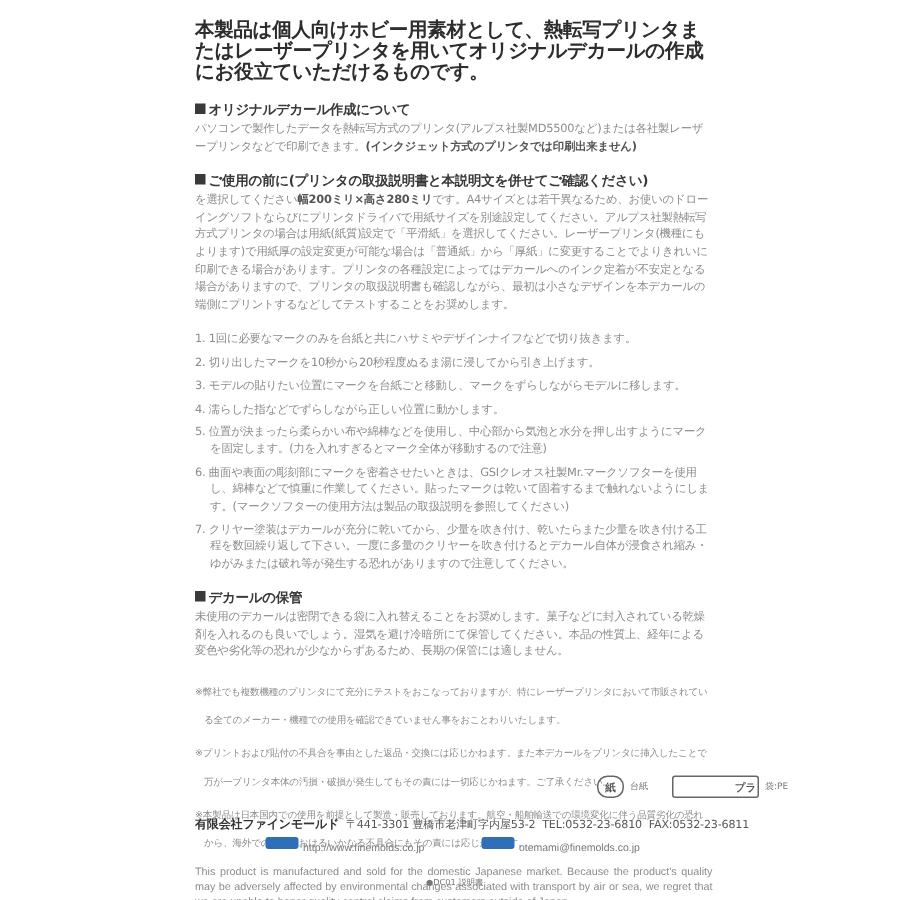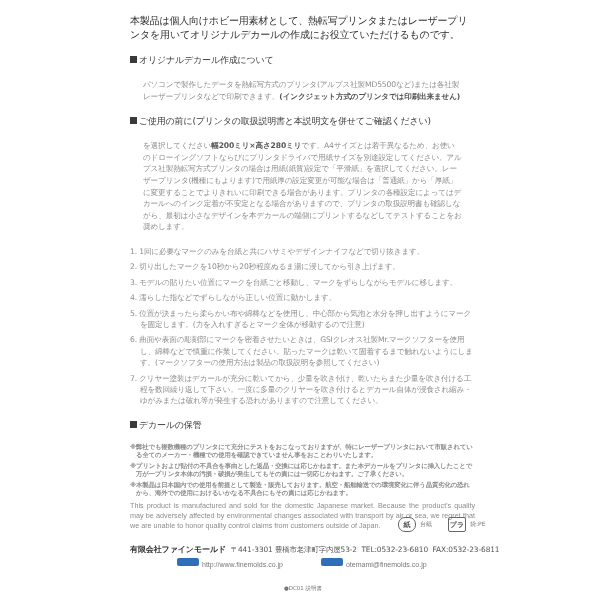--- a/index.html
+++ b/index.html
@@ -1,30 +1,30 @@
 <!DOCTYPE html>
 <html><head>
 <meta charset="utf-8">
 <style>
   html, body { margin:0; padding:0; background:#ffffff; }
   body { width:600px; height:600px; position:relative; overflow:hidden;
          font-family:"DejaVu Sans", sans-serif; color:#8a8a8a; }
   .page { position:absolute; left:130px; top:14px; width:345px; }
-  .intro { font-size:10px; line-height:14px; color:#2d2d2d; font-weight:normal; margin:0 0 12px 0; letter-spacing:-0.2px;}
-  .h { font-size:9px; line-height:12px; color:#3a3a3a; font-weight:normal; margin:0; letter-spacing:-0.2px;}
+  .intro { font-size:13px; line-height:14px; color:#2d2d2d; font-weight:bold; margin:0 0 12px 0; letter-spacing:-0.2px;}
+  .h { font-size:9px; line-height:12px; color:#3a3a3a; font-weight:bold; margin:0; letter-spacing:-0.2px;}
   .h .sq { display:inline-block; width:7px; height:7px; background:#3a3a3a; margin-right:2px; vertical-align:0px; }
-  .p { font-size:7.6px; line-height:11.6px; color:#8c8c8c; margin:13px; letter-spacing:-0.15px;}
+  .p { font-size:7.6px; line-height:11.6px; color:#8c8c8c; margin:0; letter-spacing:-0.15px;}
   .p b { color:#555; }
   .sec { margin-bottom:12px; }
   .step { font-size:7.6px; line-height:11.4px; color:#8c8c8c; margin:2px 0 4px 0; padding-left:10px; text-indent:-10px; letter-spacing:-0.15px;}
-  .note { font-size:6.4px; line-height:8px; color:#8c8c8c; margin:0 0 3px 0; padding-left:6px; text-indent:-6px; letter-spacing:-0.15px;font-weight:bold;}
+  .note { font-size:6.4px; line-height:19px; color:#8c8c8c; margin:0 0 3px 0; padding-left:6px; text-indent:-6px; letter-spacing:-0.15px;}
   .en { font-size:7.2px; line-height:10px; color:#8c8c8c; margin:4px 0 6px 0; font-family:"Liberation Sans", sans-serif; text-align:justify; }
   .recycle { position:absolute; left:398px; top:517px; display:flex; align-items:center; gap:4px; font-size:6px; color:#777; }
   .rmark { display:inline-flex; align-items:center; justify-content:center; width:16px; height:13px; border:1.5px solid #666; border-radius:7px; font-size:7px; font-weight:bold; color:#555; }
-  .rmark.sq2 { border-radius:2px; width:16px; }
+  .rmark.sq2 { border-radius:2px; width:16px;padding-left:40px; }
   .company { position:absolute; left:130px; top:544px; font-size:7.4px; color:#555; white-space:nowrap; letter-spacing:-0.1px; }
   .company .cn { font-weight:bold; color:#333; font-size:8px; }
   .links { position:absolute; left:177px; top:558px; font-size:7px; color:#777; display:flex; gap:38px; font-family:"Liberation Sans", sans-serif; }
   .badge { display:inline-block; background:#2f6fb7; color:#fff; font-size:3.5px; padding:1px 2px; border-radius:2px; margin-right:3px; vertical-align:1px; width:18px; height:6px; }
   .code { position:absolute; left:284px; top:585px; font-size:5.5px; color:#777; }
 </style>
 </head>
 <body>
 
 <div class="page">
@@ -45,20 +45,21 @@
     <p class="step">2. 切り出したマークを10秒から20秒程度ぬるま湯に浸してから引き上げます。</p>
     <p class="step">3. モデルの貼りたい位置にマークを台紙ごと移動し、マークをずらしながらモデルに移します。</p>
     <p class="step">4. 濡らした指などでずらしながら正しい位置に動かします。</p>
     <p class="step">5. 位置が決まったら柔らかい布や綿棒などを使用し、中心部から気泡と水分を押し出すようにマークを固定します。(力を入れすぎるとマーク全体が移動するので注意)</p>
     <p class="step">6. 曲面や表面の彫刻部にマークを密着させたいときは、GSIクレオス社製Mr.マークソフターを使用し、綿棒などで慎重に作業してください。貼ったマークは乾いて固着するまで触れないようにします。(マークソフターの使用方法は製品の取扱説明を参照してください)</p>
     <p class="step">7. クリヤー塗装はデカールが充分に乾いてから、少量を吹き付け、乾いたらまた少量を吹き付ける工程を数回繰り返して下さい。一度に多量のクリヤーを吹き付けるとデカール自体が浸食され縮み・ゆがみまたは破れ等が発生する恐れがありますので注意してください。</p>
   </div>
 
   <div class="sec">
     <p class="h"><span class="sq"></span><span>デカールの保管</span></p>
+    <p class="p">未使用のデカールは密閉できる袋に入れ替えることをお奨めします。菓子などに封入されている乾燥剤を入れるのも良いでしょう。湿気を避け冷暗所にて保管してください。本品の性質上、経年による変色や劣化等の恐れが少なからずあるため、長期の保管には適しません。</p>
   </div>
 
   <p class="note">※弊社でも複数機種のプリンタにて充分にテストをおこなっておりますが、特にレーザープリンタにおいて市販されている全てのメーカー・機種での使用を確認できていません事をおことわりいたします。</p>
   <p class="note">※プリントおよび貼付の不具合を事由とした返品・交換には応じかねます。また本デカールをプリンタに挿入したことで万が一プリンタ本体の汚損・破損が発生してもその責には一切応じかねます。ご了承ください。</p>
   <p class="note">※本製品は日本国内での使用を前提として製造・販売しております。航空・船舶輸送での環境変化に伴う品質劣化の恐れから、海外での使用におけるいかなる不具合にもその責には応じかねます。</p>
   <p class="en">This product is manufactured and sold for the domestic Japanese market. Because the product's quality may be adversely affected by environmental changes associated with transport by air or sea, we regret that we are unable to honor quality control claims from customers outside of Japan.</p>
 </div>
 
 <div class="recycle">
   <span class="rmark">紙</span>

